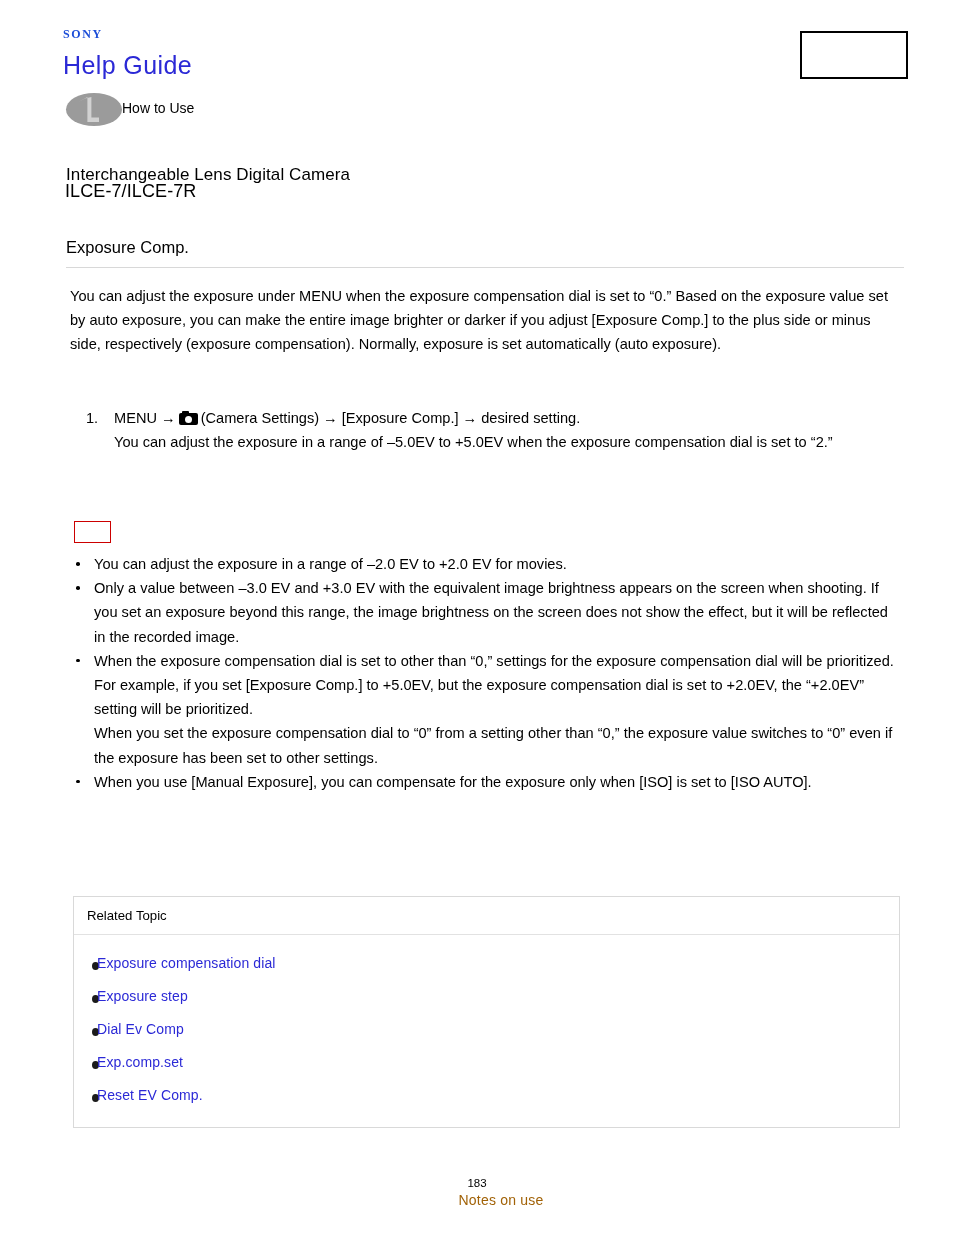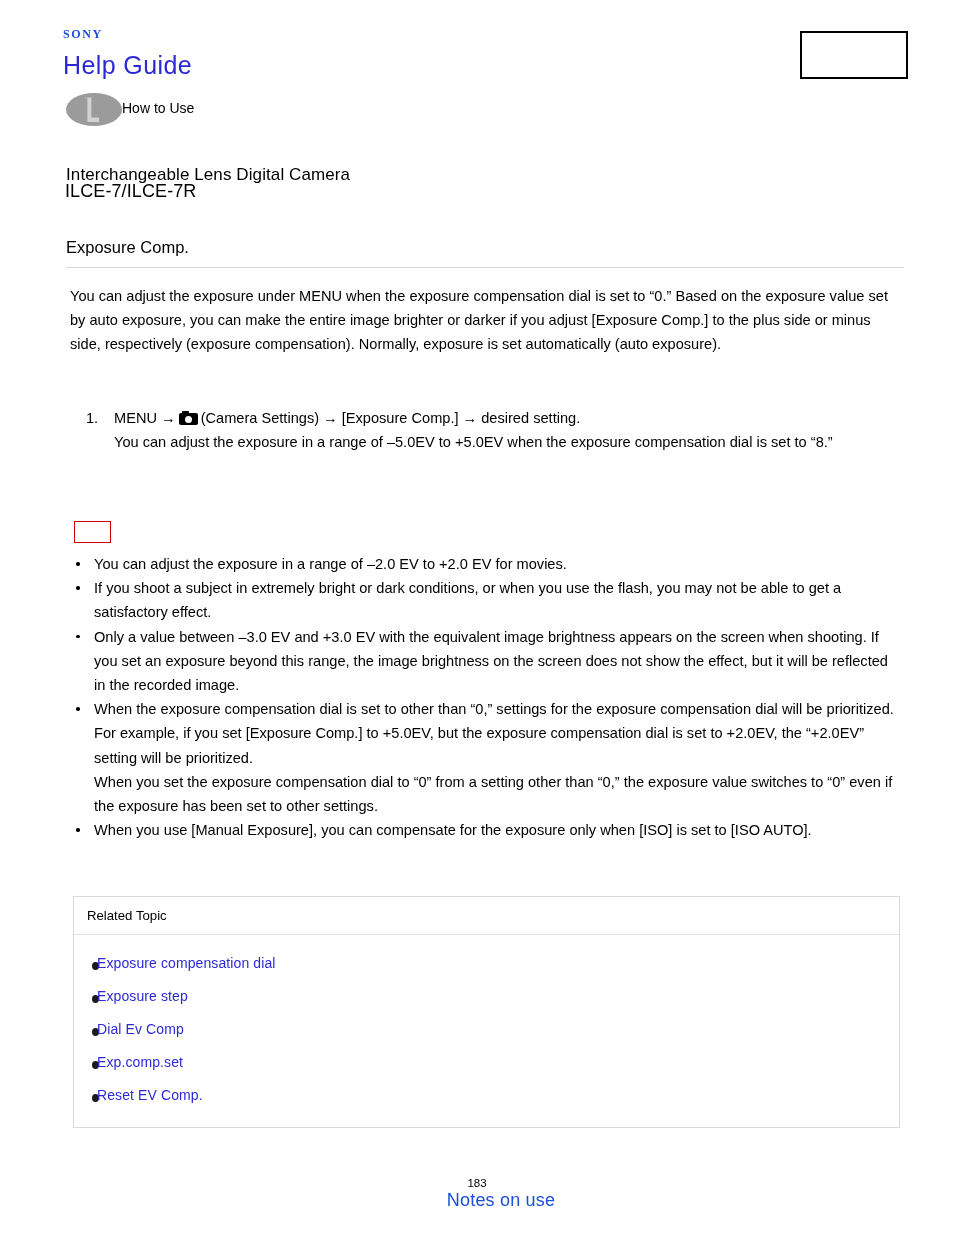--- a/index.html
+++ b/index.html
@@ -269,22 +269,22 @@
     top: 1176px;
     width: 954px;
     text-align: center;
   }
   .page-number {
     font-size: 11.5px;
     color: #000;
     line-height: 14px;
   }
   .footer-link {
-    font-size: 18px;
-    color: #1d4ed8;
+    font-size: 14px;
+    color: #a16207;
     text-decoration: none;
     line-height: 20px;
     letter-spacing: 0.2px;
     margin-left: 48px;
   }
 </style>
 </head>
 <body>
 
 <div class="sony-logo">SONY</div>
@@ -303,29 +303,28 @@
 
 <div class="page-title">Exposure Comp.</div>
 <div class="title-rule"></div>
 
 <div class="intro">You can adjust the exposure under MENU when the exposure compensation dial is set to “0.” Based on the exposure value set by auto exposure, you can make the entire image brighter or darker if you adjust [Exposure Comp.] to the plus side or minus side, respectively (exposure compensation). Normally, exposure is set automatically (auto exposure).</div>
 
 <div class="steps">
   <div class="step-row">
     <span class="step-num">1.</span>
     <span>MENU →</span><span class="cam-icon"><span class="body"></span><span class="hump"></span><span class="lens"></span></span><span>(Camera Settings) → [Exposure Comp.] → desired setting.</span>
-    <div>You can adjust the exposure in a range of –5.0EV to +5.0EV when the exposure compensation dial is set to “8.”</div>
+    <div>You can adjust the exposure in a range of –5.0EV to +5.0EV when the exposure compensation dial is set to “2.”</div>
   </div>
 </div>
 
 <div class="note-box"></div>
 
 <div class="notes">
   <div class="note-item">You can adjust the exposure in a range of –2.0 EV to +2.0 EV for movies.</div>
-  <div class="note-item">If you shoot a subject in extremely bright or dark conditions, or when you use the flash, you may not be able to get a satisfactory effect.</div>
   <div class="note-item">Only a value between –3.0 EV and +3.0 EV with the equivalent image brightness appears on the screen when shooting. If you set an exposure beyond this range, the image brightness on the screen does not show the effect, but it will be reflected in the recorded image.</div>
   <div class="note-item" style="white-space:pre-line">When the exposure compensation dial is set to other than “0,” settings for the exposure compensation dial will be prioritized. For example, if you set [Exposure Comp.] to +5.0EV, but the exposure compensation dial is set to +2.0EV, the “+2.0EV” setting will be prioritized.
 When you set the exposure compensation dial to “0” from a setting other than “0,” the exposure value switches to “0” even if the exposure has been set to other settings.</div>
   <div class="note-item">When you use [Manual Exposure], you can compensate for the exposure only when [ISO] is set to [ISO AUTO].</div>
 </div>
 
 <div class="related">
   <div class="related-head">Related Topic</div>
   <div class="related-body">
     <div class="related-link-row">

